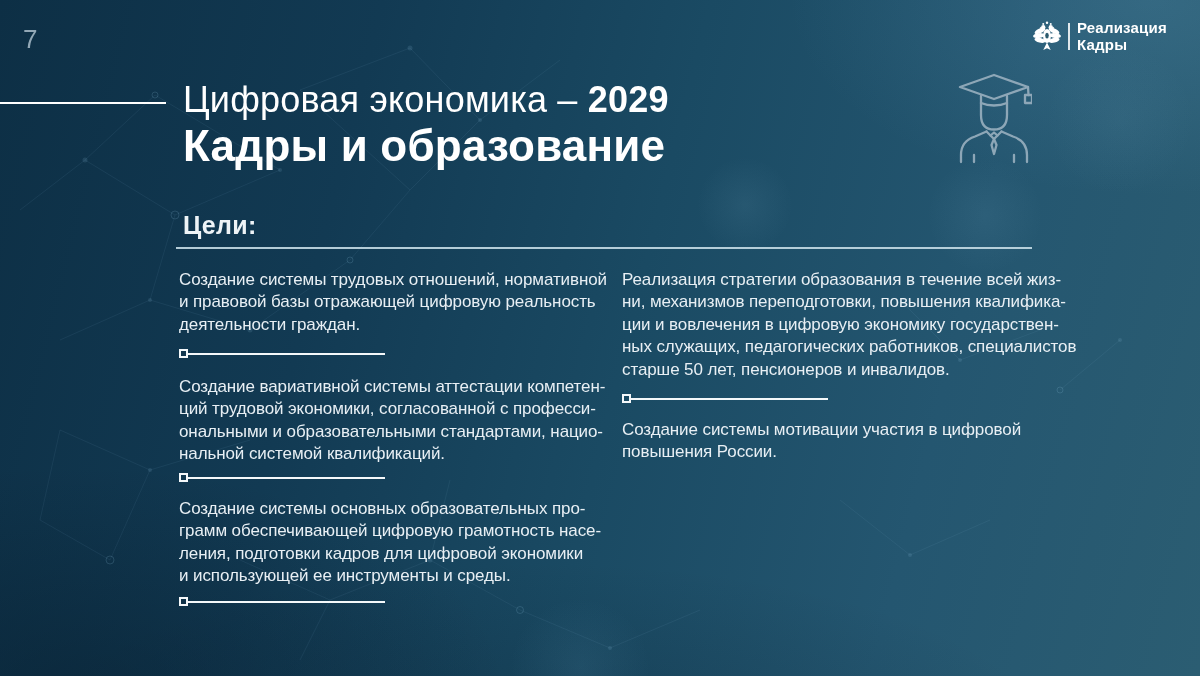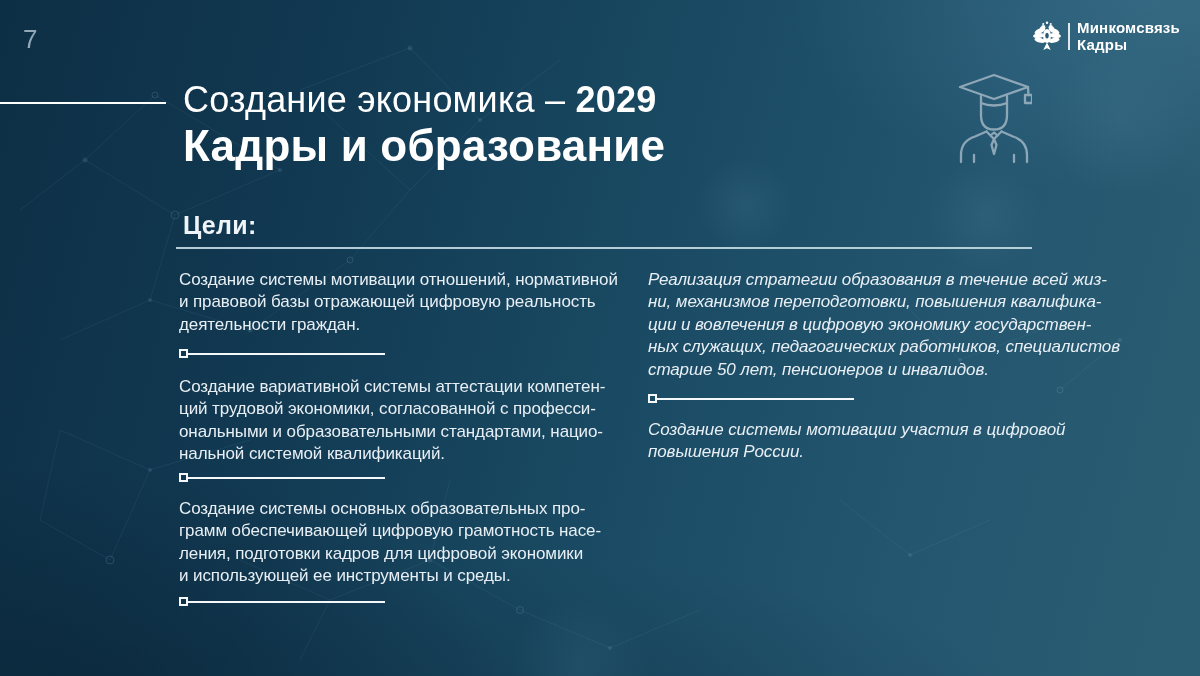--- a/index.html
+++ b/index.html
@@ -59,21 +59,21 @@
     left: 176px; top: 247px; width: 856px; height: 2px;
     background: #c2d9e3; opacity: 0.92;
   }
 
   
   .goal-p {
     color: #e8eff4; font-size: 17px; line-height: 22.4px;
     white-space: pre-line; letter-spacing: -0.1px;
   }
   .col-left  { left: 179px; }
-  .col-right { left: 648px; font-style: italic; }
+  .col-right { left: 622px; }
 
   
   .divider { display: flex; align-items: center; height: 9px; }
   .divider-square {
     width: 5px; height: 5px;
     border: 2px solid #f4f8fa; background: transparent;
     flex: 0 0 auto;
   }
   .divider-line { width: 198px; height: 2px; background: #f4f8fa; margin-left: -1px; }
 </style>
@@ -134,49 +134,49 @@
       <circle cx="12" cy="3.6" r="1.1"></circle>
         <circle cx="20" cy="3.6" r="1.1"></circle>
         <circle cx="16" cy="2.4" r="1.3"></circle>
       <ellipse cx="16" cy="16.5" rx="4.2" ry="7.5"></ellipse>
       <path d="M16 23.5 L12 31.5 L16 29.6 L20 31.5 Z"></path>
     </g>
     <ellipse cx="16" cy="16" rx="1.9" ry="3" fill="#2b5a6d"></ellipse>
   </svg>
   <div class="logo-sep"></div>
   <div class="logo-text">
-    <div>Минкомсвязь</div>
+    <div>Реализация</div>
     <div>Кадры</div>
   </div>
 </div>
 
 <div class="abs title-rule"></div>
 <div class="abs header">
-  <div class="title-line1"><span>Создание экономика –</span> <span class="title-year">2029</span></div>
+  <div class="title-line1"><span>Цифровая экономика –</span> <span class="title-year">2029</span></div>
   <div class="title-line2">Кадры и образование</div>
 </div>
 
 <svg class="abs graduate" width="76" height="94" viewBox="0 0 76 94" fill="none" stroke="#9cb2c1" stroke-width="2.3" stroke-linejoin="round" stroke-linecap="round" opacity="0.88">
   <polygon points="38,4 72,16 38,28 4,16"></polygon>
   <path d="M72,16 L72.5,24"></path>
   <rect x="69" y="24" width="7" height="8"></rect>
   <path d="M25,25 L25,44 Q25,58.5 38,58.5 Q51,58.5 51,44 L51,25"></path>
   <path d="M25,32 Q31,34.5 38,34.5 Q45,34.5 51,32"></path>
   <path d="M5,91 L5,84 Q5,70 19,65.5 L30.5,60.5"></path>
   <path d="M71,91 L71,84 Q71,70 57,65.5 L45.5,60.5"></path>
   <path d="M30.5,60.5 L38,68 L45.5,60.5"></path>
   <path d="M34.5,64.5 L38,61.5 L41.5,64.5"></path>
   <path d="M38,68 L35.5,74 L38,83 L40.5,74 Z"></path>
   <path d="M18,84 L18,91 M58,84 L58,91"></path>
 </svg>
 
 <div class="abs goals-heading">Цели:</div>
 <div class="abs goals-rule"></div>
 
-<div class="abs col-left goal-p" style="top:269px">Создание системы мотивации отношений, нормативной
+<div class="abs col-left goal-p" style="top:269px">Создание системы трудовых отношений, нормативной
 и правовой базы отражающей цифровую реальность
 деятельности граждан.</div>
 <div class="abs col-left divider" style="top:349px">
   <span class="divider-square"></span>
   <span class="divider-line"></span>
 </div>
 <div class="abs col-left goal-p" style="top:376px">Создание вариативной системы аттестации компетен-
 ций трудовой экономики, согласованной с професси-
 ональными и образовательными стандартами, нацио-
 нальной системой квалификаций.</div>

